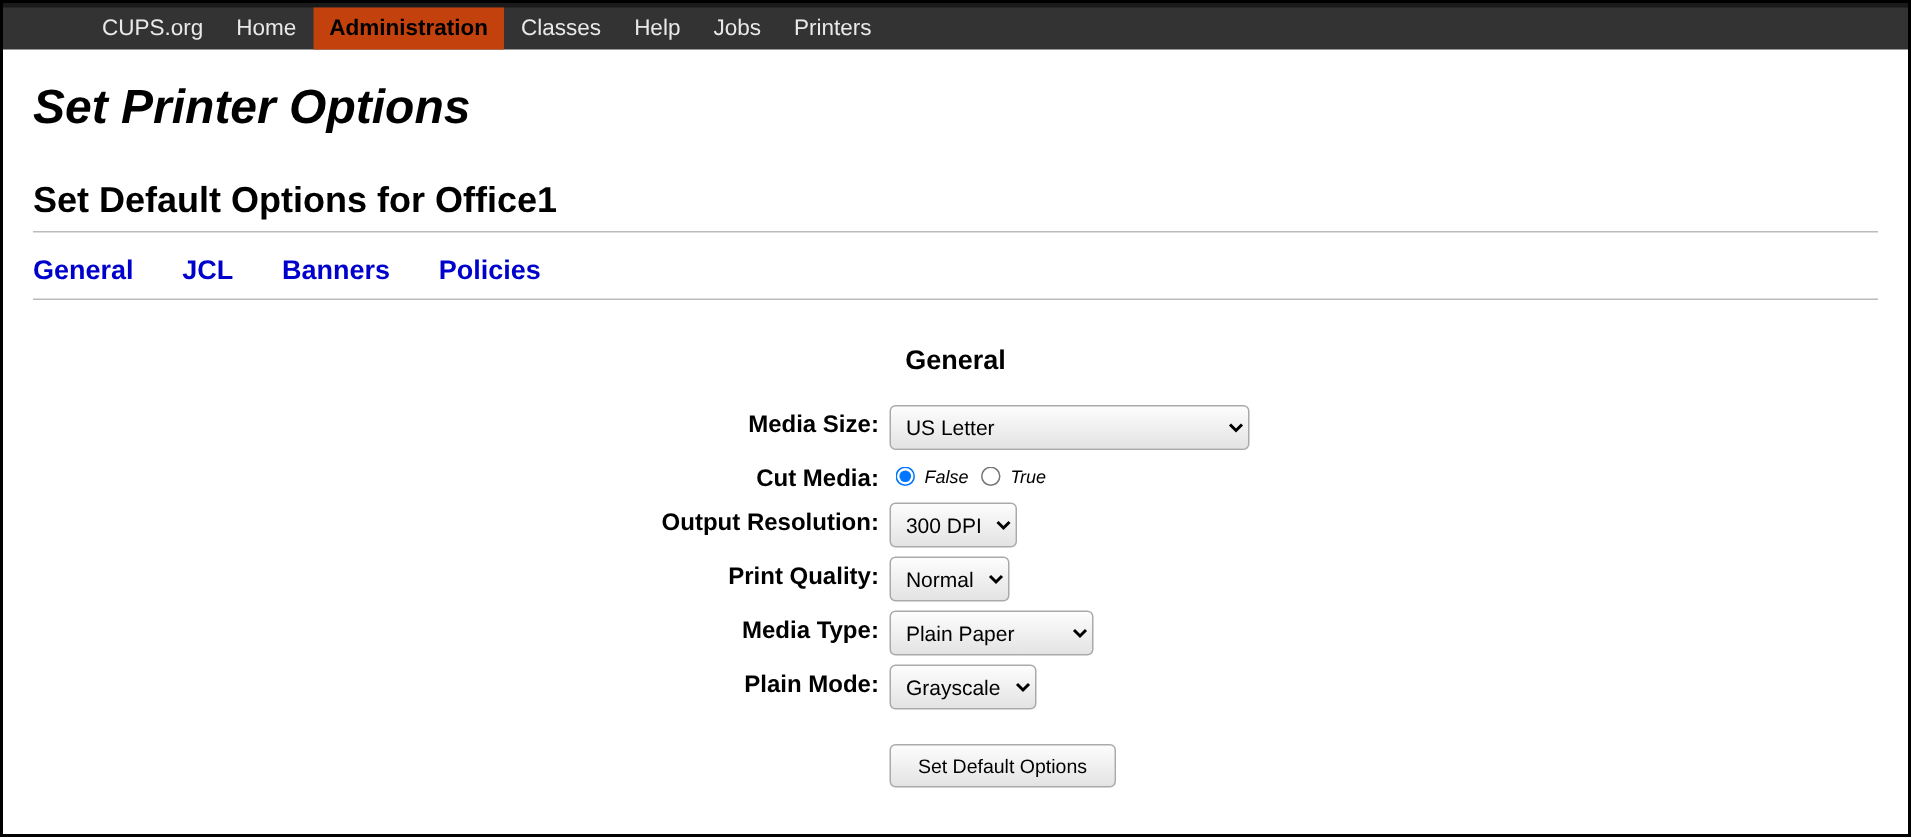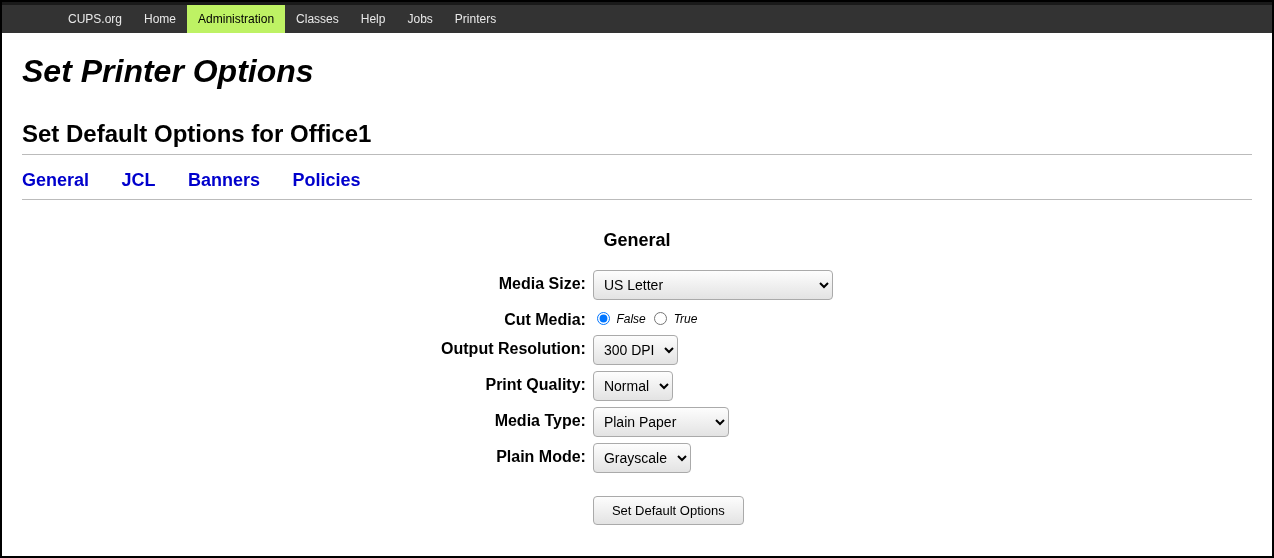--- a/index.html
+++ b/index.html
@@ -22,29 +22,30 @@
     background: #333;
     height: 31px;
     border-top: 3px solid #1a1a1a;
     padding-left: 55px;
     display: flex;
     align-items: stretch;
   }
   .topnav a {
     color: #e9e9e9;
     text-decoration: none;
-    font-size: 12px;
+    font-size: 15px;
     padding: 5px 11px 6px 11px;
     display: flex;
     align-items: center;
     cursor: pointer;
   }
   .topnav a.active {
-    background: #bef264;
+    background: #c2410c;
     color: #000;
+    font-weight: bold;
   }
   .content {
     padding: 10px 20px 20px 20px;
   }
   h1 {
     font-size: 32px;
     font-weight: bold;
     margin: 10px 0 30px 0;
     font-style: italic;
   }

